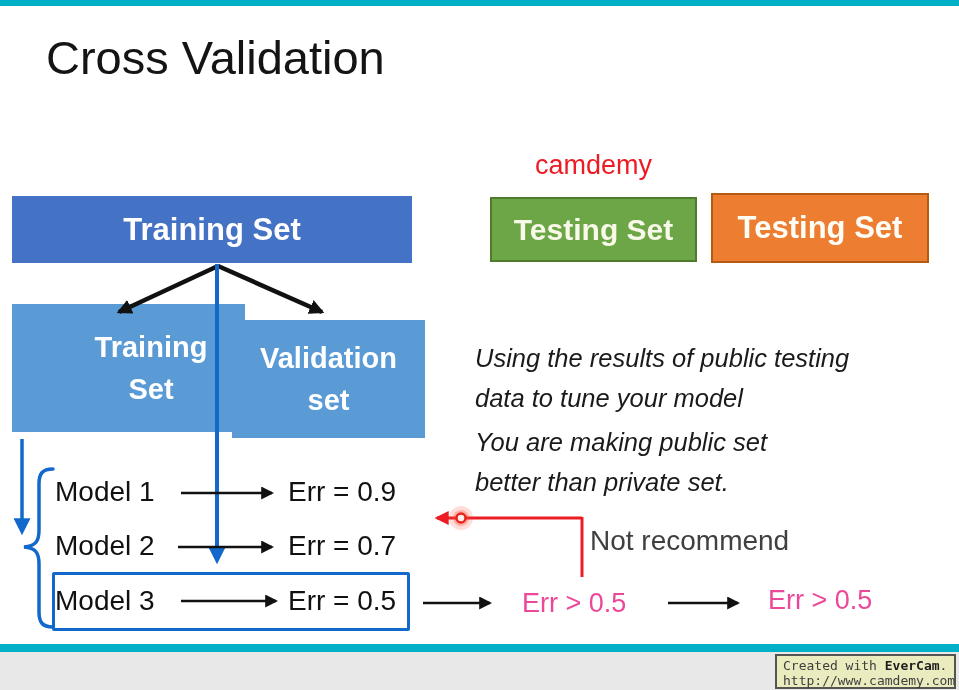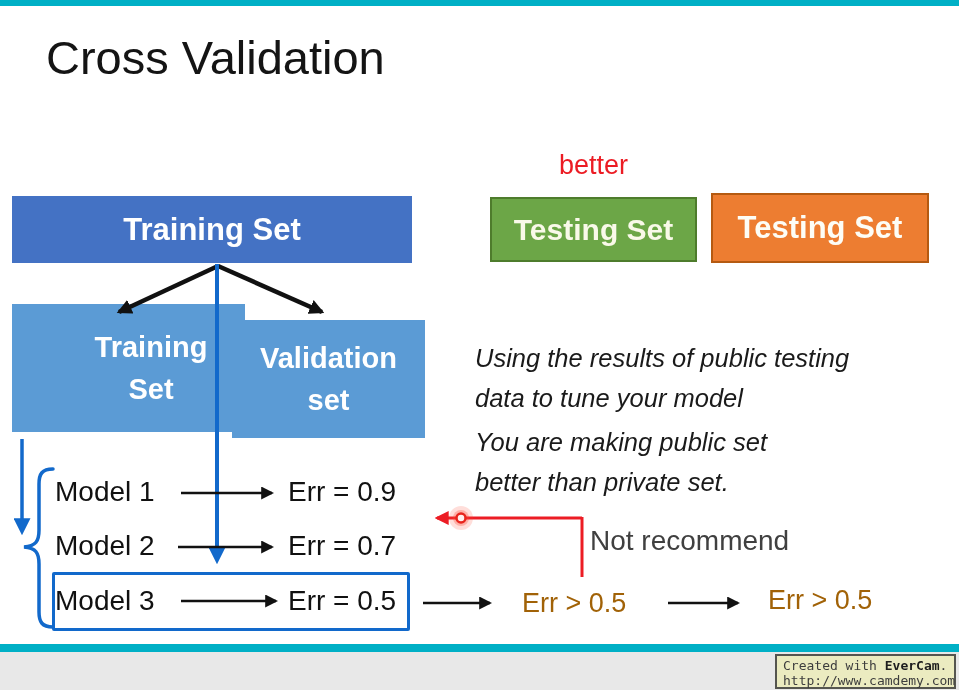--- a/index.html
+++ b/index.html
@@ -35,21 +35,21 @@
   .note2{left:475px;top:422px;width:480px;}
   
   .mrow{height:34px;font-size:28px;color:#111;}
   .mname{position:absolute;left:0;top:0;}
   .merr{position:absolute;left:233px;top:0;}
   .row1{left:55px;top:476px;width:360px;}
   .row2{left:55px;top:530px;width:360px;}
   .row3{left:55px;top:585px;width:360px;}
   .model3-rect{left:52px;top:572px;width:352px;height:53px;border:3px solid #1269cb;border-radius:2px;}
   
-  .errflow{font-size:27px;color:#a16207;}
+  .errflow{font-size:27px;color:#ec4899;}
   .err-public{left:522px;top:588px;}
   .err-private{left:768px;top:585px;}
   .not-recommend{left:590px;top:525px;font-size:28px;color:#404040;}
   
   .connector-layer{left:0;top:0;width:959px;height:690px;pointer-events:none;}
   
   .watermark{left:775px;top:654px;width:181px;height:35px;background:#ebebc0;
              border:2px solid #55554f;box-sizing:border-box;padding:2px 0 0 6px;
              font-family:"DejaVu Sans Mono",monospace;font-size:13px;line-height:15px;color:#3d3d3d;}
   .watermark b{color:#1e1e1e;}
@@ -69,21 +69,21 @@
 
   <div class="abs box subbox box-train-sub">
     <span>Training</span>
     <span>Set</span>
   </div>
   <div class="abs box subbox box-valid-sub">
     <span>Validation</span>
     <span>set</span>
   </div>
 
-  <div class="abs tag tag-public">better</div>
+  <div class="abs tag tag-public">camdemy</div>
   <div class="abs box box-public">
     <span>Testing Set</span>
   </div>
   <div class="abs box box-private">
     <span>Testing Set</span>
   </div>
 
   <div class="abs note note1">
     <div>Using the results of public testing</div>
     <div>data to tune your model</div>

